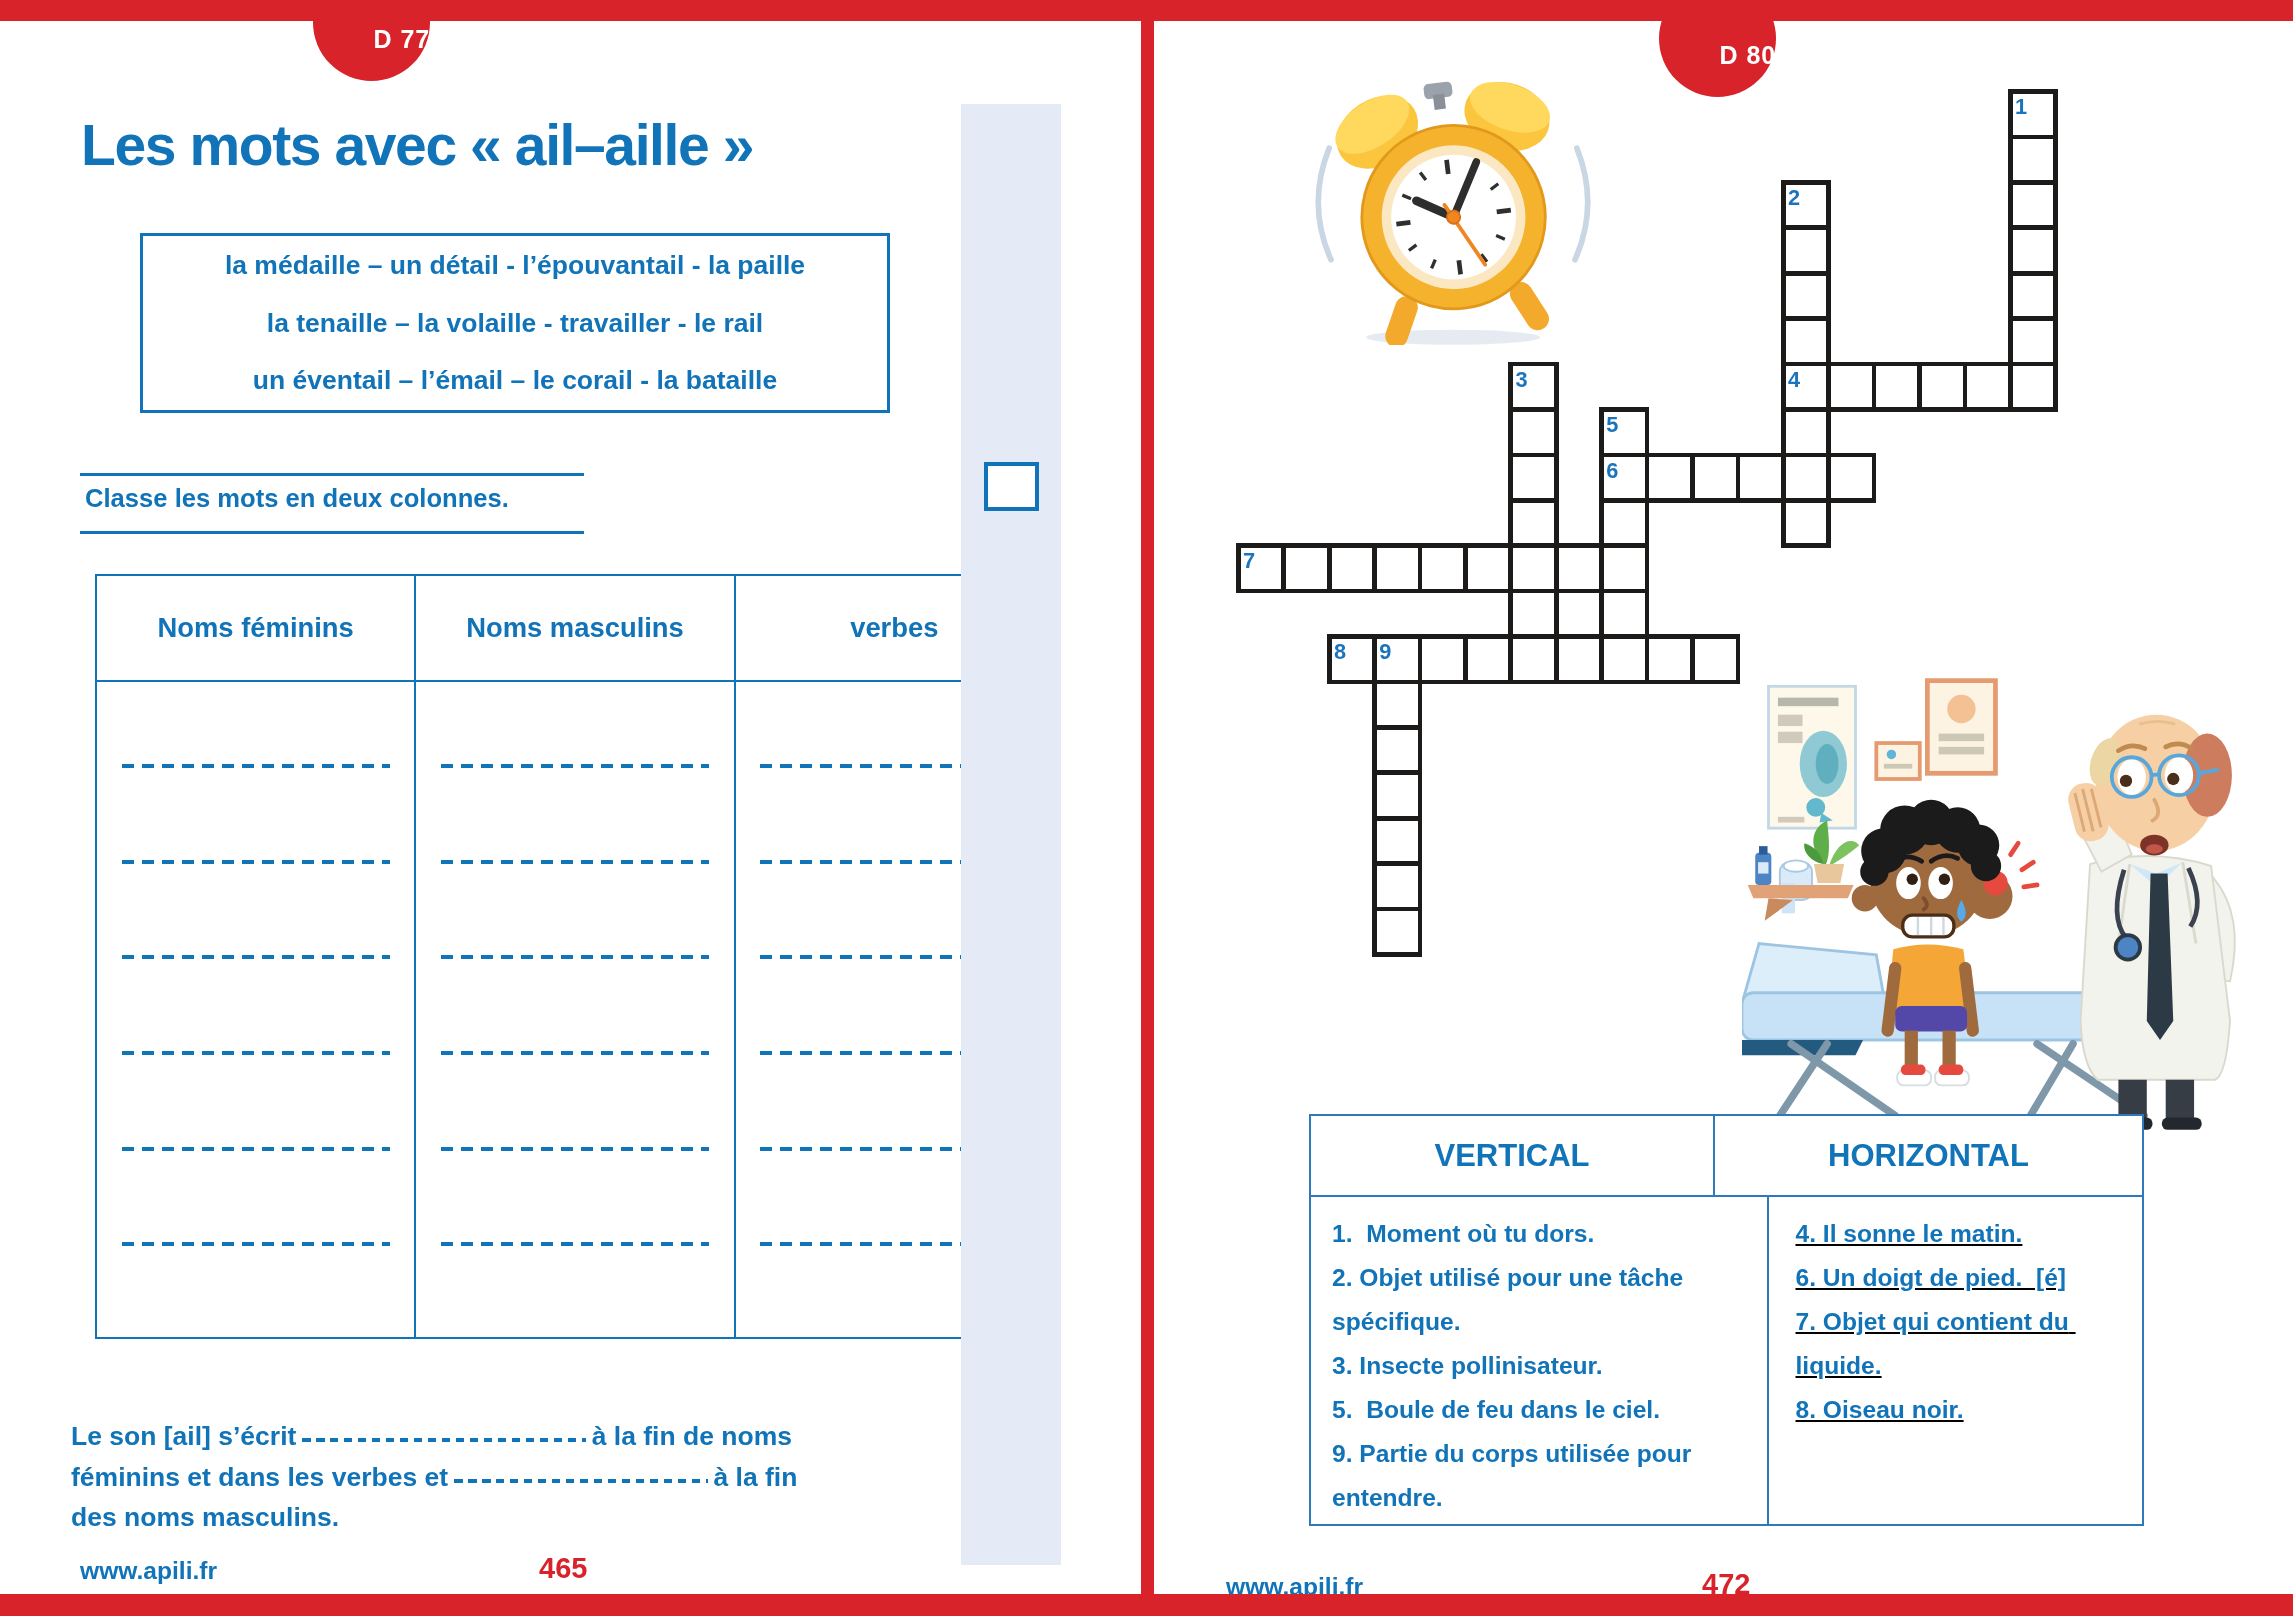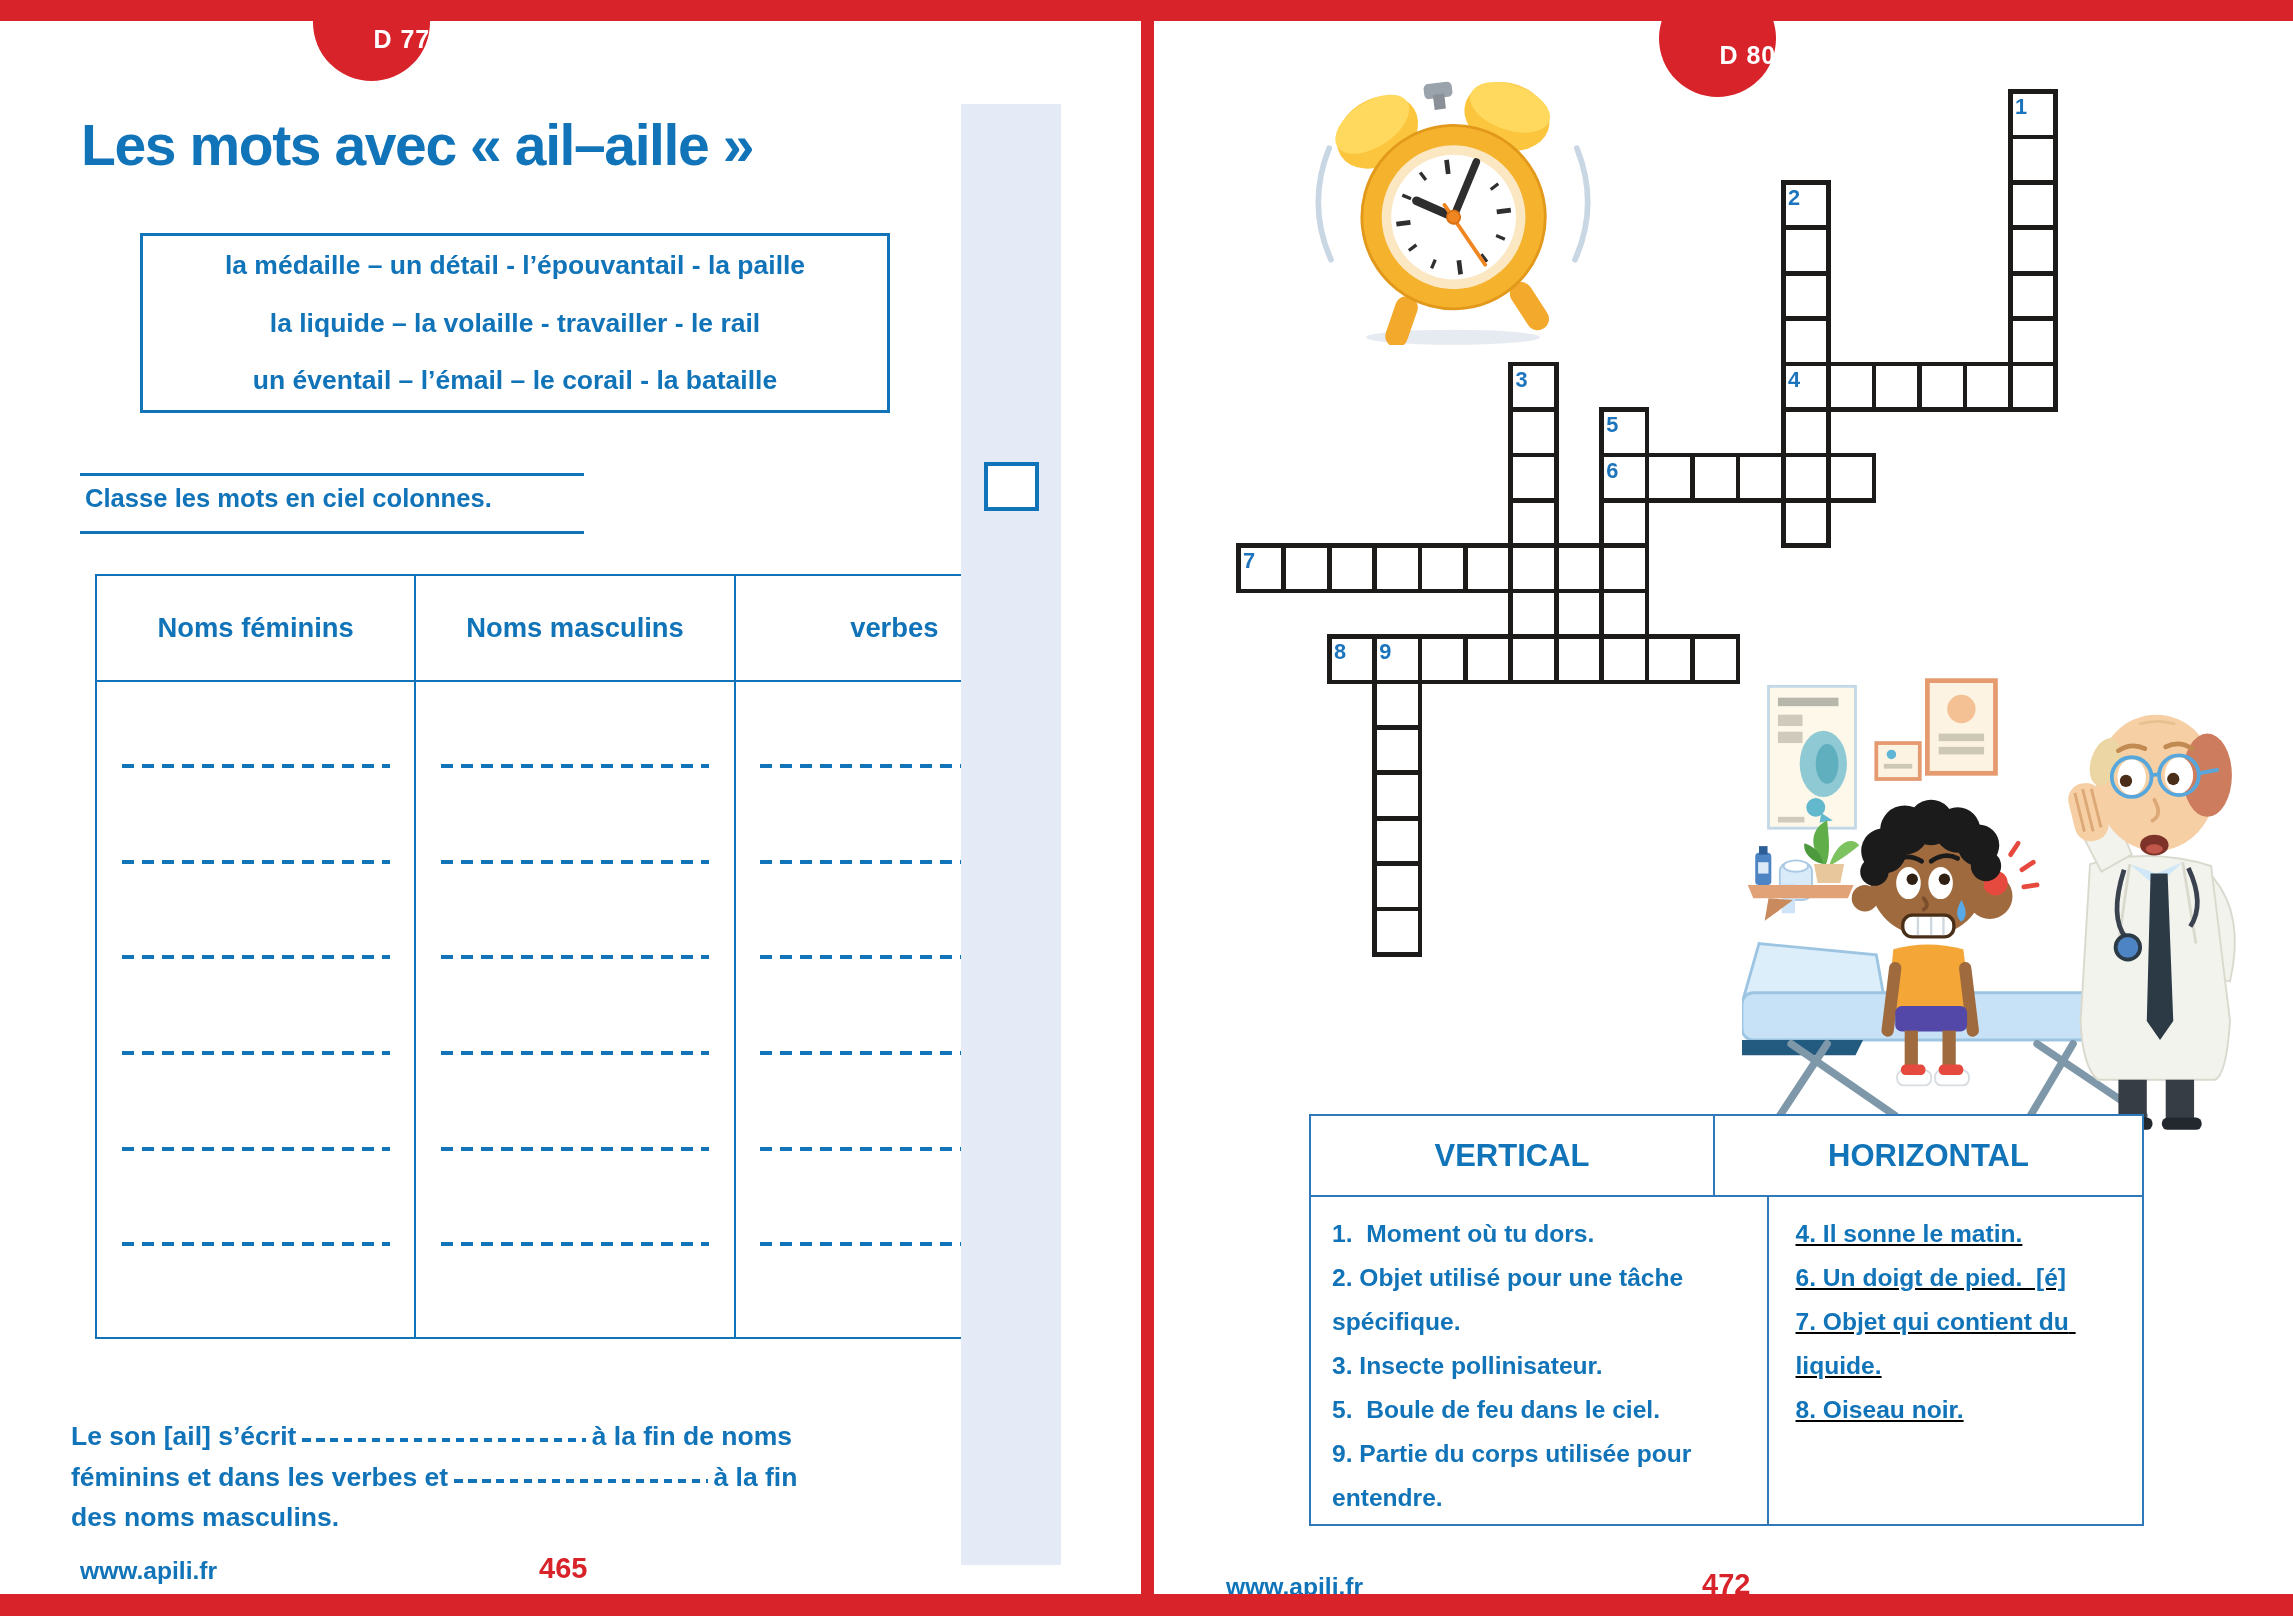--- a/index.html
+++ b/index.html
@@ -73,26 +73,26 @@
 
   <div class="page page-left">
     <div class="badge" style="left:313px;">
       <span>D 77</span>
     </div>
 
     <div class="title">Les mots avec « ail–aille »</div>
 
     <div class="wordbox" id="wordbox">
         <div>la médaille – un détail - l’épouvantail - la paille</div>
-        <div>la liquide – la volaille - travailler - le rail</div>
+        <div>la tenaille – la volaille - travailler - le rail</div>
         <div>un éventail – l’émail – le corail - la bataille</div>
       </div>
 
     <div class="rule" style="top:473px;"></div>
-    <div class="instr">Classe les mots en ciel colonnes.</div>
+    <div class="instr">Classe les mots en deux colonnes.</div>
     <div class="rule" style="top:531px;"></div>
 
     <div class="wtable">
       <div class="thead" id="thead">
           <div class="th">Noms féminins</div>
           <div class="th">Noms masculins</div>
           <div class="th">verbes</div>
         </div>
       <div class="tbody" id="tbody">
           <div class="tcol">

